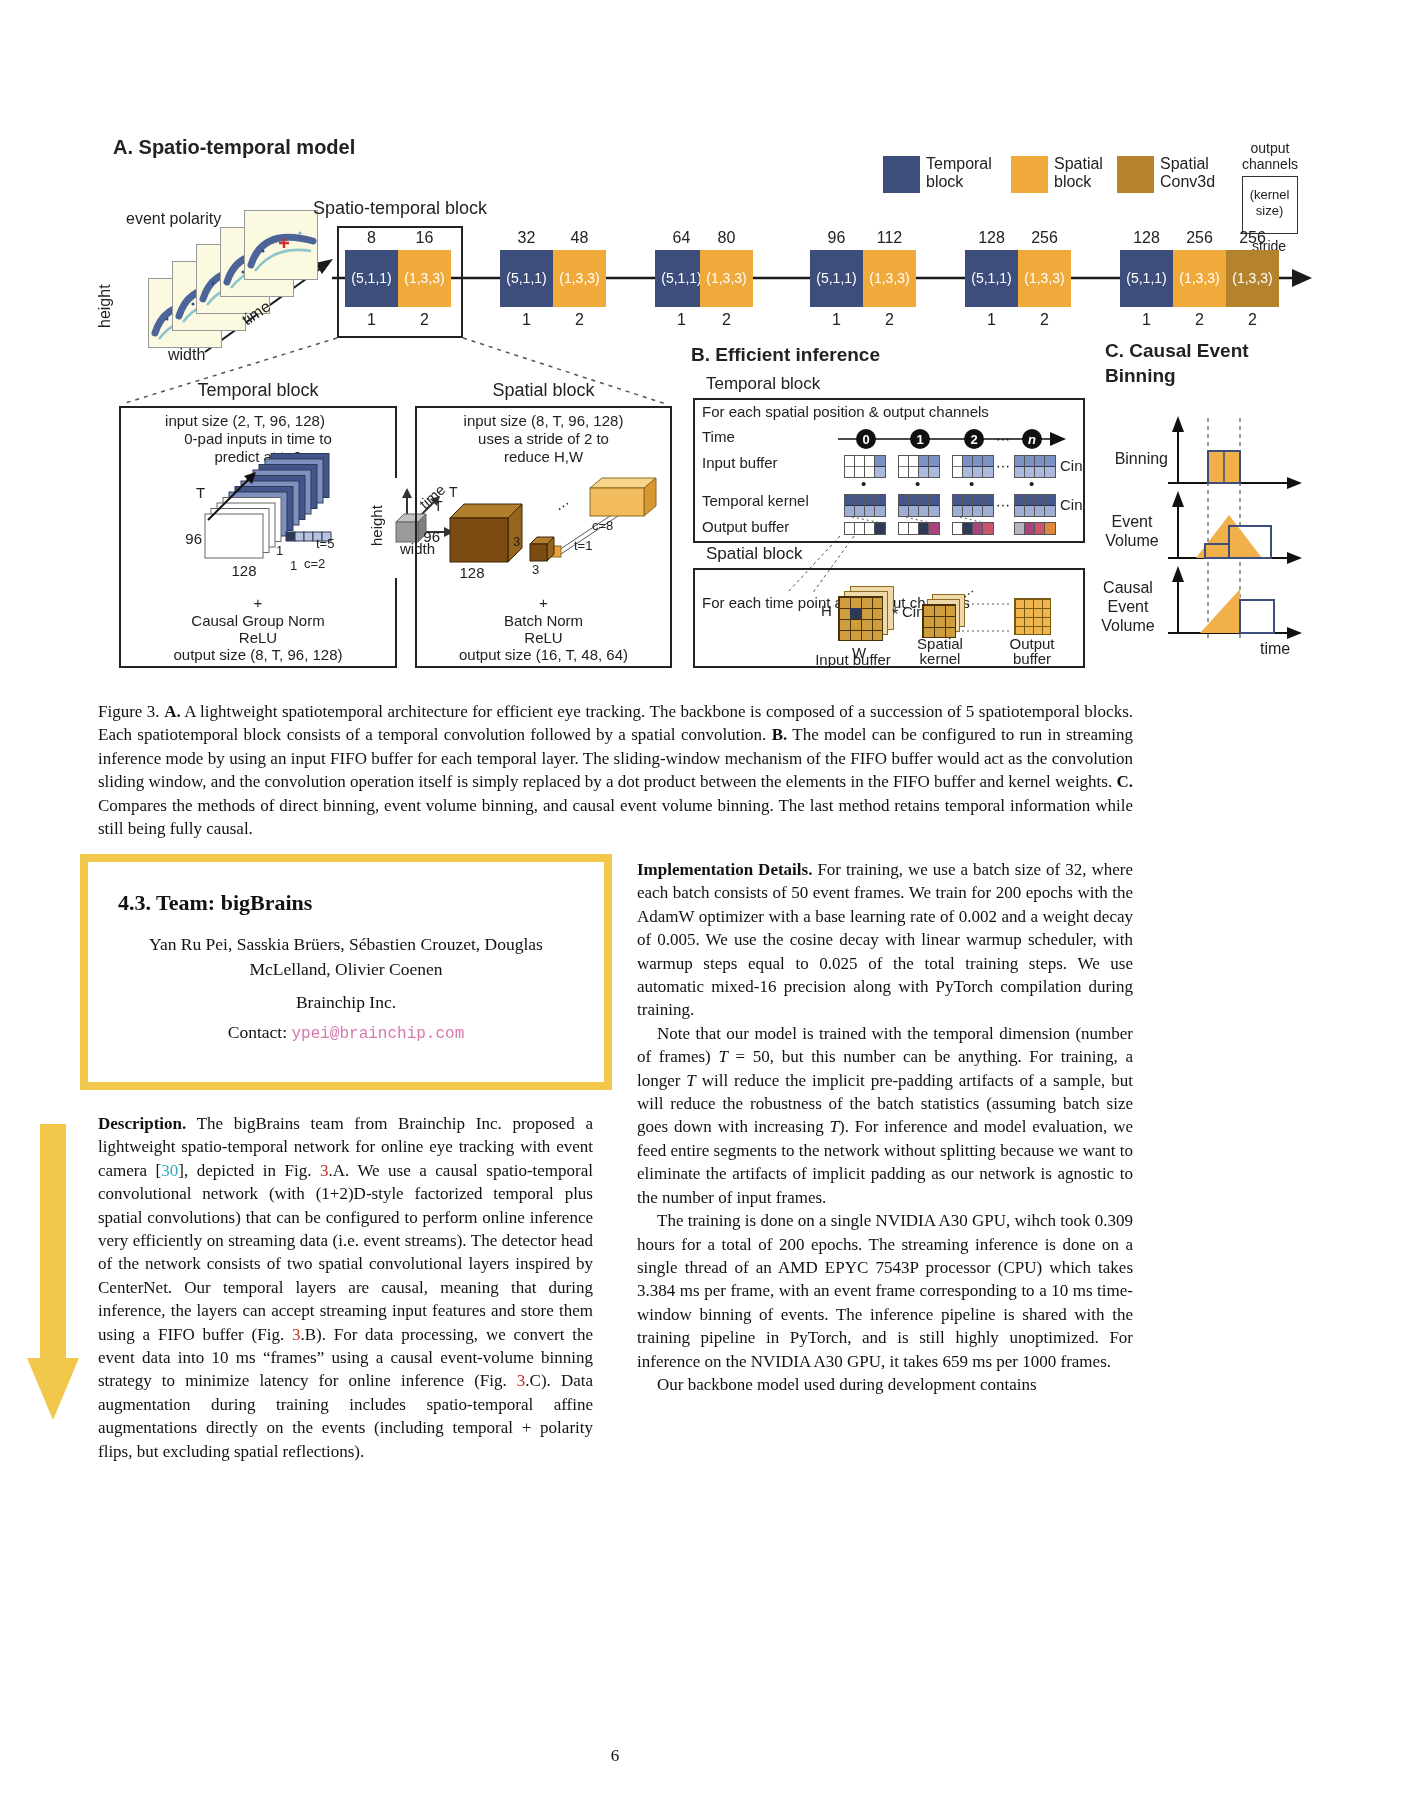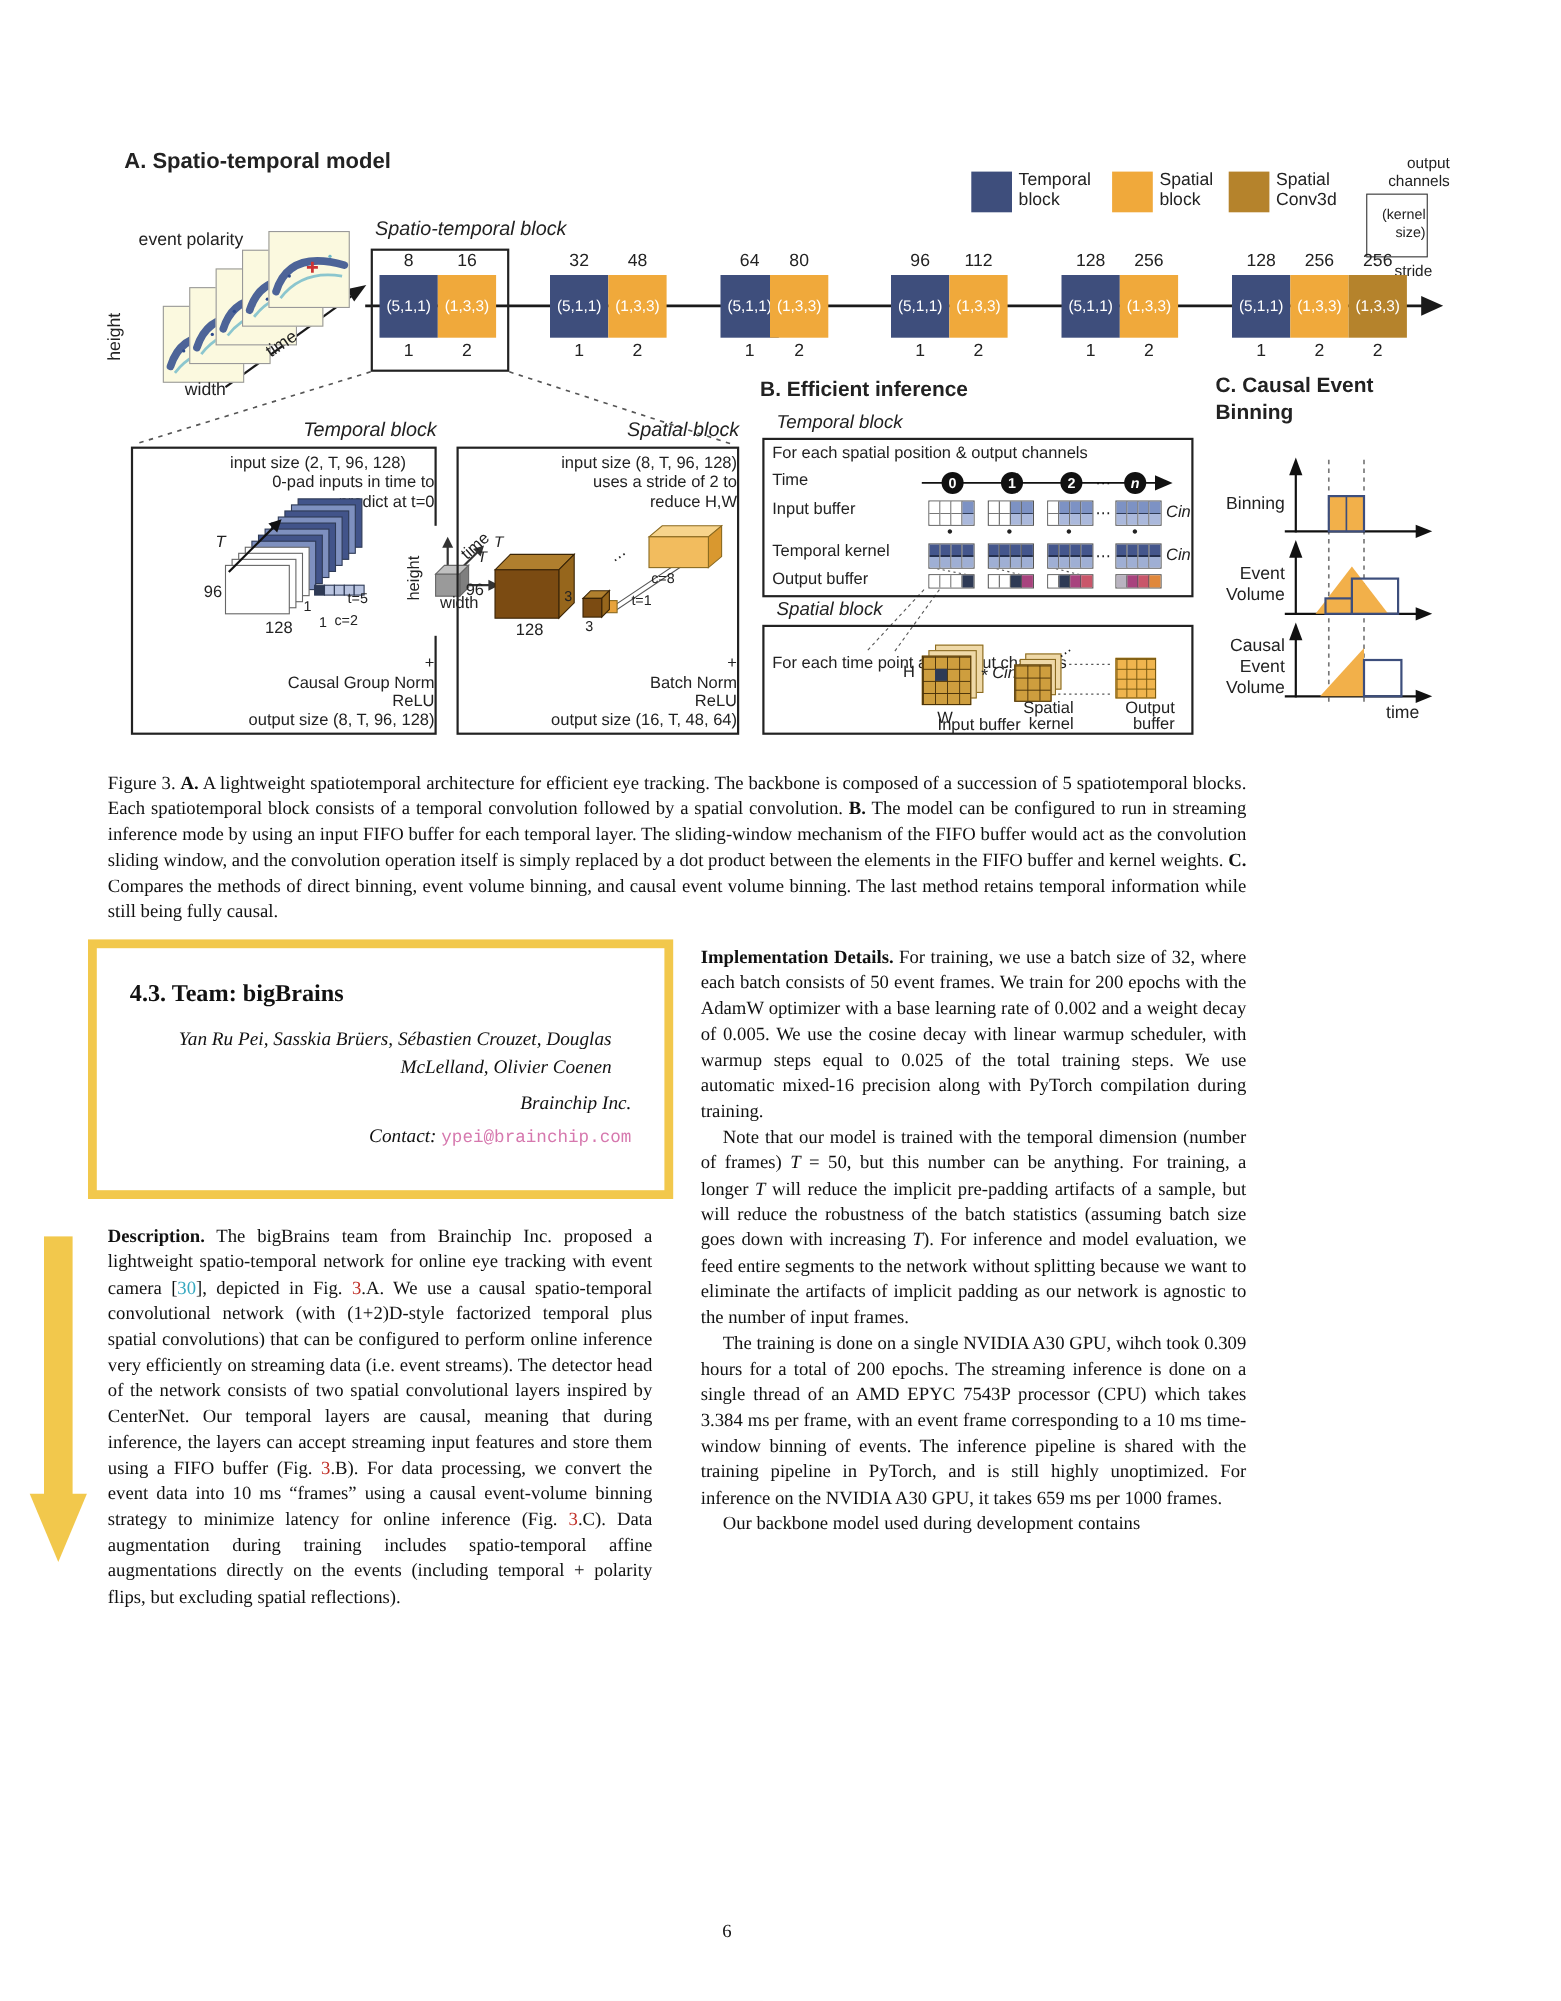--- a/index.html
+++ b/index.html
@@ -1,22 +1,22 @@
 <!DOCTYPE html>
 <html><head>
 <meta charset="utf-8">
 <style>
   * { margin:0; padding:0; box-sizing:border-box; }
   body { background:#e8e8e8; }
   .page { position:relative; width:1419px; height:1819px; background:#ffffff; margin:0 auto;
           font-family:"Liberation Serif", serif; color:#111; overflow:hidden; }
   .abs { position:absolute; }
-  .ital { font-style:italic; }
+  .ital { }
   .bold { font-weight:bold; }
-  .ctr { text-align:right; }
+  .ctr { text-align:center; }
   .rt  { text-align:right; }
 
   
   .cblk { position:absolute; width:53px; top:228px; text-align:center;
           font-family:"Liberation Sans", sans-serif; }
   .cblk .ch { height:20px; font-size:16px; line-height:20px; color:#222; }
   .cblk .bx { height:57px; margin-top:2px; color:#fff; font-size:14px; line-height:57px; }
   .cblk .st { height:18px; margin-top:4px; font-size:16px; line-height:18px; color:#222; }
   .tb .bx { background:#3E4E7C; }
   .sb .bx { background:#F0A93B; }

